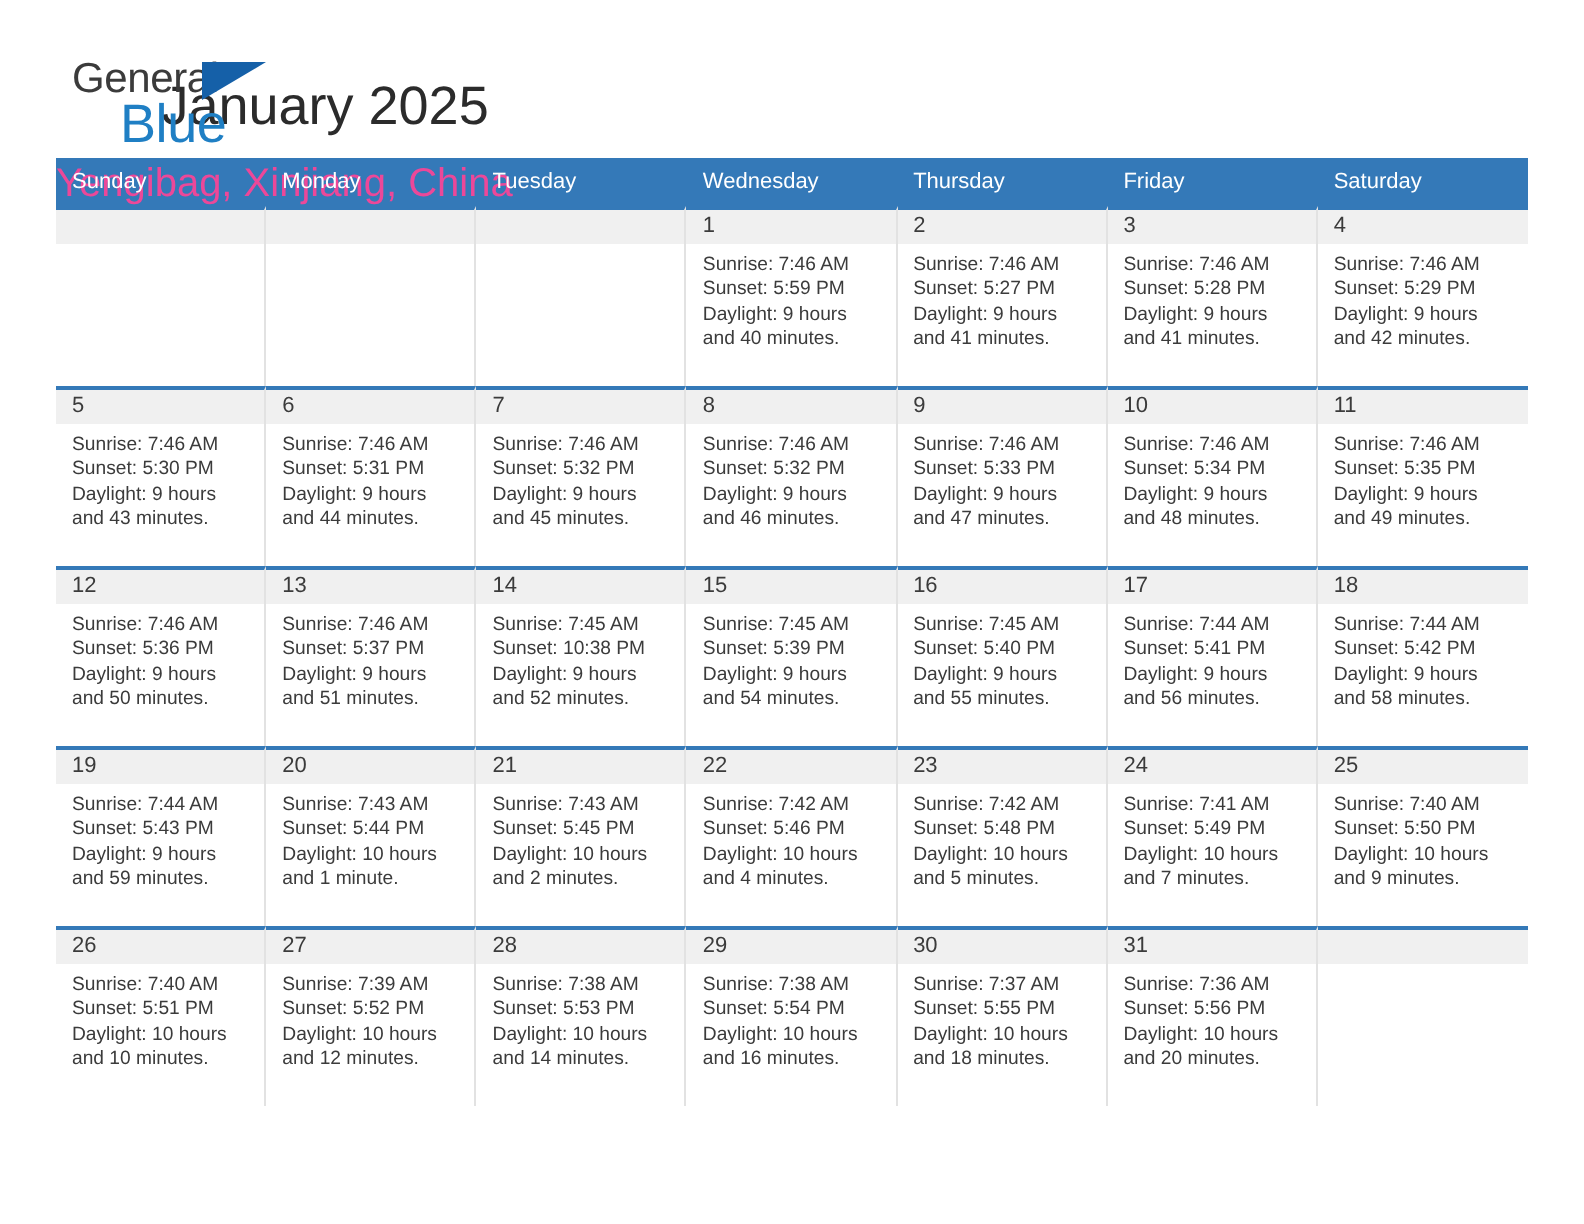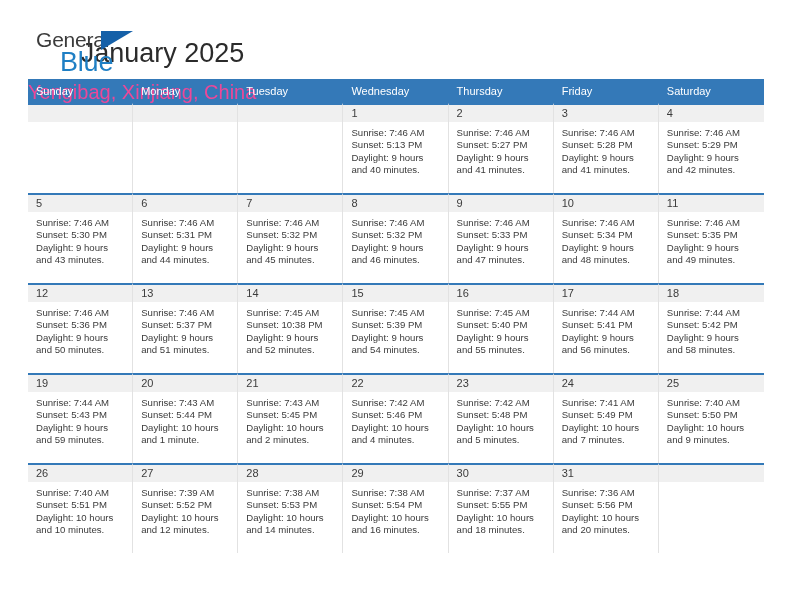--- a/index.html
+++ b/index.html
@@ -177,21 +177,21 @@
           <td>
             <div class="cell-inner empty">
               <div class="daynum-band"></div>
             </div>
           </td>
           <td>
             <div class="cell-inner">
               <div class="daynum-band">1</div>
               <div class="cell-body">
                 <div>Sunrise: 7:46 AM</div>
-                <div>Sunset: 5:13 PM</div>
+                <div>Sunset: 5:59 PM</div>
                 <div>Daylight: 9 hours</div>
                 <div>and 40 minutes.</div>
               </div>
             </div>
           </td>
           <td>
             <div class="cell-inner">
               <div class="daynum-band">2</div>
               <div class="cell-body">
                 <div>Sunrise: 7:46 AM</div>

